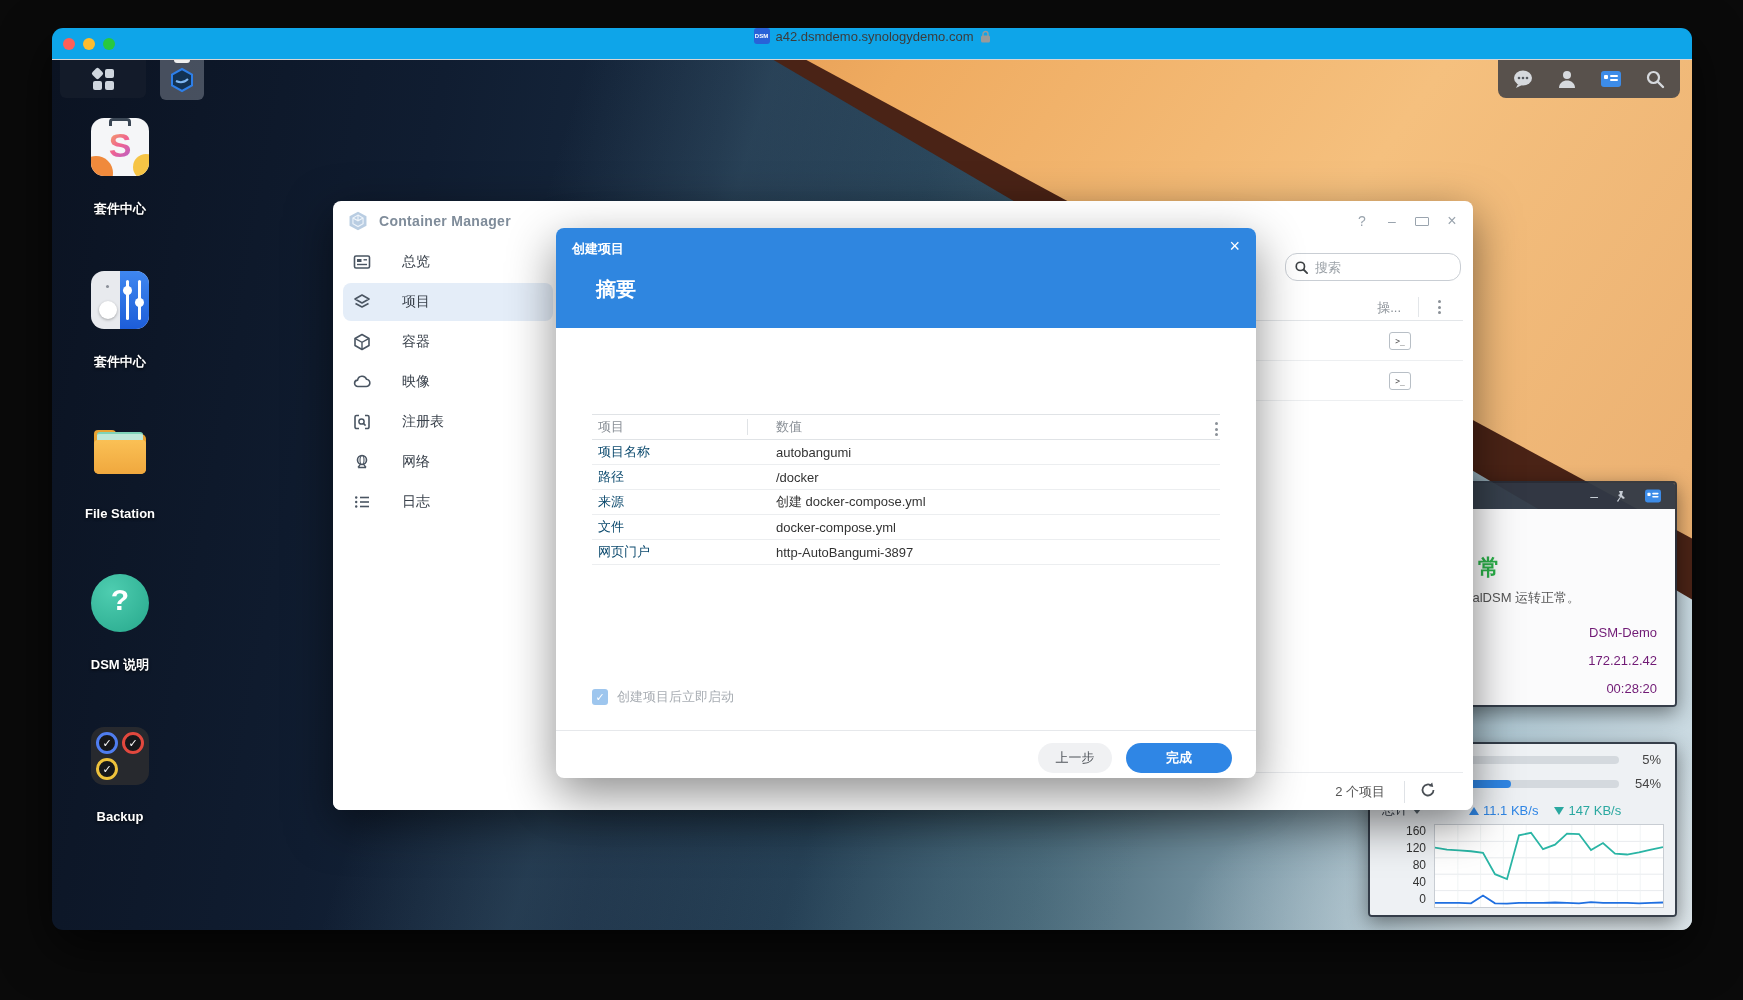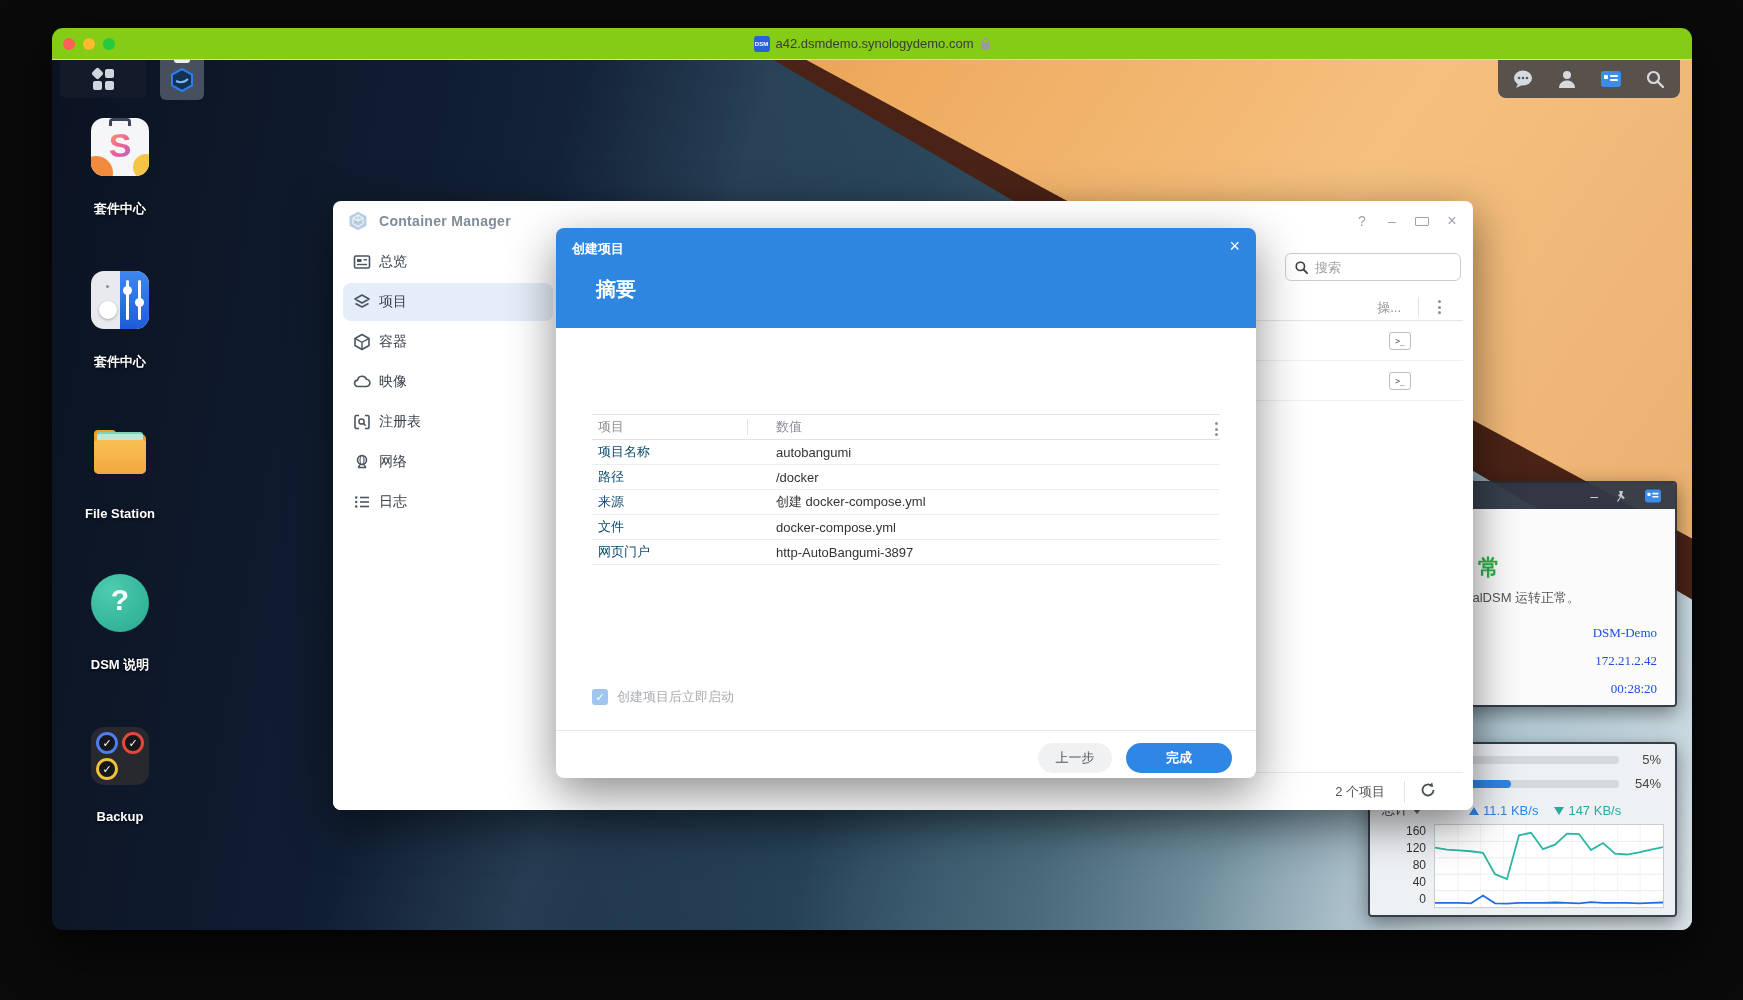--- a/index.html
+++ b/index.html
@@ -1,20 +1,20 @@
 <!DOCTYPE html>
 <html><head>
 <meta charset="utf-8">
 <style>
   * { margin:0; padding:0; box-sizing:border-box; }
   html,body { width:1743px; height:1000px; background:#0a0a0a; font-family:"Liberation Sans","DejaVu Sans",sans-serif; overflow:hidden; }
 
   
   .browser { position:absolute; left:52px; top:28px; width:1640px; height:902px; border-radius:11px; overflow:hidden; background:#000; box-shadow:0 18px 50px rgba(0,0,0,.7); }
-  .btitle { position:relative; height:32px; background:#84cc16; border-bottom:1px solid #d8d5d3; display:flex; align-items:center; justify-content:center; }
+  .btitle { position:relative; height:32px; background:#0ea5e9; border-bottom:1px solid #d8d5d3; display:flex; align-items:flex-start; justify-content:center; }
   .lights { position:absolute; left:11px; top:10px; display:flex; gap:8px; }
   .light { width:12px; height:12px; border-radius:50%; }
   .url-wrap { display:flex; align-items:center; gap:6px; font-size:13px; color:#3c3c3c; }
   .favicon { width:16px; height:16px; border-radius:3px; background:#2862d8; color:#fff; font-size:6px; font-weight:bold; display:flex; align-items:center; justify-content:center; }
 
   
   .desktop { position:relative; width:1640px; height:870px; overflow:hidden;
     background:linear-gradient(100deg,#0b1322 0%,#101d31 22%,#17293f 38%,#274257 50%,#4a6a7a 63%,#7d9aa8 76%,#b3cbd6 88%,#cfdde4 100%); }
   .wp-streak { position:absolute; inset:0; background:linear-gradient(107deg,transparent 28%,rgba(96,140,160,.22) 38%,transparent 52%,rgba(70,110,130,.18) 60%,transparent 70%); }
   .wp-dune-shadow { position:absolute; inset:0; clip-path:polygon(44% 0,100% 0,100% 62%); background:#4a2316; }
@@ -71,21 +71,21 @@
   .b2 { right:5px; top:5px; border-color:#e2483e; }
   .b3 { left:5px; bottom:5px; border-color:#eec23c; }
 
   
   .widget-frame { position:absolute; z-index:6; border:2px solid rgba(38,46,58,.9); border-radius:4px; overflow:hidden; box-shadow:0 6px 20px rgba(0,0,0,.45); }
   .w-health { left:1380px; top:421px; width:245px; height:226px; }
   .w-health .whead { height:26px; background:rgba(48,57,70,.95); display:flex; align-items:center; justify-content:flex-end; gap:16px; padding:0 12px; }
   .w-health .wbody { height:200px; background:#fbfbfc; position:relative; font-size:13px; color:#444; }
   .status-big { position:absolute; left:44px; top:44px; font-size:22px; font-weight:bold; color:#2bb34a; }
   .status-line { position:absolute; left:12px; top:80px; color:#555; font-size:13px; }
-  .hv { position:absolute; right:18px; text-align:left; color:#1d4ed8;font-family:Liberation Serif, serif; }
+  .hv { position:absolute; right:18px; text-align:left; color:#701a75; }
   .w-res { left:1316px; top:682px; width:309px; height:175px; }
   .w-res .wbody { width:100%; height:100%; background:#eef1f4; position:relative; }
   .pbar { position:absolute; left:14px; width:235px; height:8px; border-radius:4px; background:#d4d9de; overflow:hidden; }
   .pbar .fill { height:100%; border-radius:4px; background:#2f86e5; }
   .plabel { position:absolute; right:14px; font-size:13px; color:#444; }
   .total-row { position:absolute; left:12px; top:57px; width:285px; display:flex; align-items:center; font-size:13px; }
   .caret-down { display:inline-block; margin-left:5px; width:0; height:0; border-left:4px solid transparent; border-right:4px solid transparent; border-top:5px solid #5b6770; }
   .arr-up { display:inline-block; width:0; height:0; border-left:5px solid transparent; border-right:5px solid transparent; border-bottom:8px solid #2f86e5; margin-right:4px; }
   .arr-dn { display:inline-block; width:0; height:0; border-left:5px solid transparent; border-right:5px solid transparent; border-top:8px solid #2aa8a0; margin-right:4px; }
   .chart-wrap { position:absolute; left:10px; top:78px; width:288px; height:88px; }
@@ -94,25 +94,25 @@
   .plot { position:absolute; left:54px; top:2px; width:230px; height:84px; background:#fff; border:1px solid #c8cdd3; }
 
   
   .cmwin { position:absolute; left:281px; top:141px; width:1140px; height:609px; background:#fff; border-radius:8px; box-shadow:0 14px 45px rgba(0,0,0,.5); z-index:10; overflow:hidden; }
   .cm-titlebar { height:40px; display:flex; align-items:center; padding:0 14px; }
   .cm-title { margin-left:10px; font-size:14px; font-weight:bold; color:#7f8c9a; letter-spacing:.3px; }
   .cm-ctrls { margin-left:auto; display:flex; gap:16px; color:#9aa4ae; font-size:14px; align-items:center; }
   .cm-ctrls span { width:14px; text-align:center; }
   .maxbox { width:10px; height:9px; border:1.5px solid #9aa4ae; border-radius:1px; display:inline-block; }
   .cm-side { position:absolute; left:0; top:40px; width:230px; bottom:0; background:#fff; }
-  .side-item { display:flex; align-items:center; gap:8px; height:38px; margin:2px 10px; padding:0 10px; border-radius:8px; font-size:14px; color:#39414b;text-align:right; }
+  .side-item { display:flex; align-items:center; gap:31px; height:38px; margin:2px 10px; padding:0 10px; border-radius:8px; font-size:14px; color:#39414b;text-align:right; }
   .side-item.sel { background:#e4edf8; }
   .side-item svg { flex:0 0 18px; }
   .cm-main { position:absolute; left:230px; top:40px; right:0; bottom:0; background:#fff; }
-  .searchbox { position:absolute; left:722px; top:12px; width:176px; height:28px; border:1px solid #c9ced4; border-radius:6px; display:flex; align-items:center; padding:0 8px; gap:6px; background:#fff; }
+  .searchbox { position:absolute; left:722px; top:12px; width:176px; height:28px; border:1px solid #c9ced4; border-radius:12px; display:flex; align-items:center; padding:0 8px; gap:6px; background:#fff; }
   .searchbox input { border:none; outline:none; width:120px; font-size:13px; color:#333; background:transparent; }
   .searchbox input::placeholder { color:#9aa0a6; }
   .list-header { position:absolute; left:0; top:52px; right:10px; height:28px; border-bottom:1px solid #e3e6e9; font-size:13px; color:#8a9097; }
   .col-action { position:absolute; right:62px; top:6px; }
   .hdr-div { position:absolute; right:44px; top:4px; width:1px; height:20px; background:#e3e6e9; }
   .dots { display:inline-flex; flex-direction:column; gap:2.5px; }
   .dots i { width:3px; height:3px; border-radius:50%; background:#8a9097; }
   .hdr-dots { position:absolute; right:22px; top:7px; }
   .lrow { position:absolute; left:0; right:10px; height:40px; border-bottom:1px solid #edeff1; font-size:13px; color:#333; }
   .term-btn { position:absolute; right:52px; top:11px; width:22px; height:18px; border:1px solid #b8bfc6; border-radius:3px; font-size:8px; color:#555; display:flex; align-items:center; justify-content:center; background:#fff; font-family:"DejaVu Sans Mono",monospace; }

